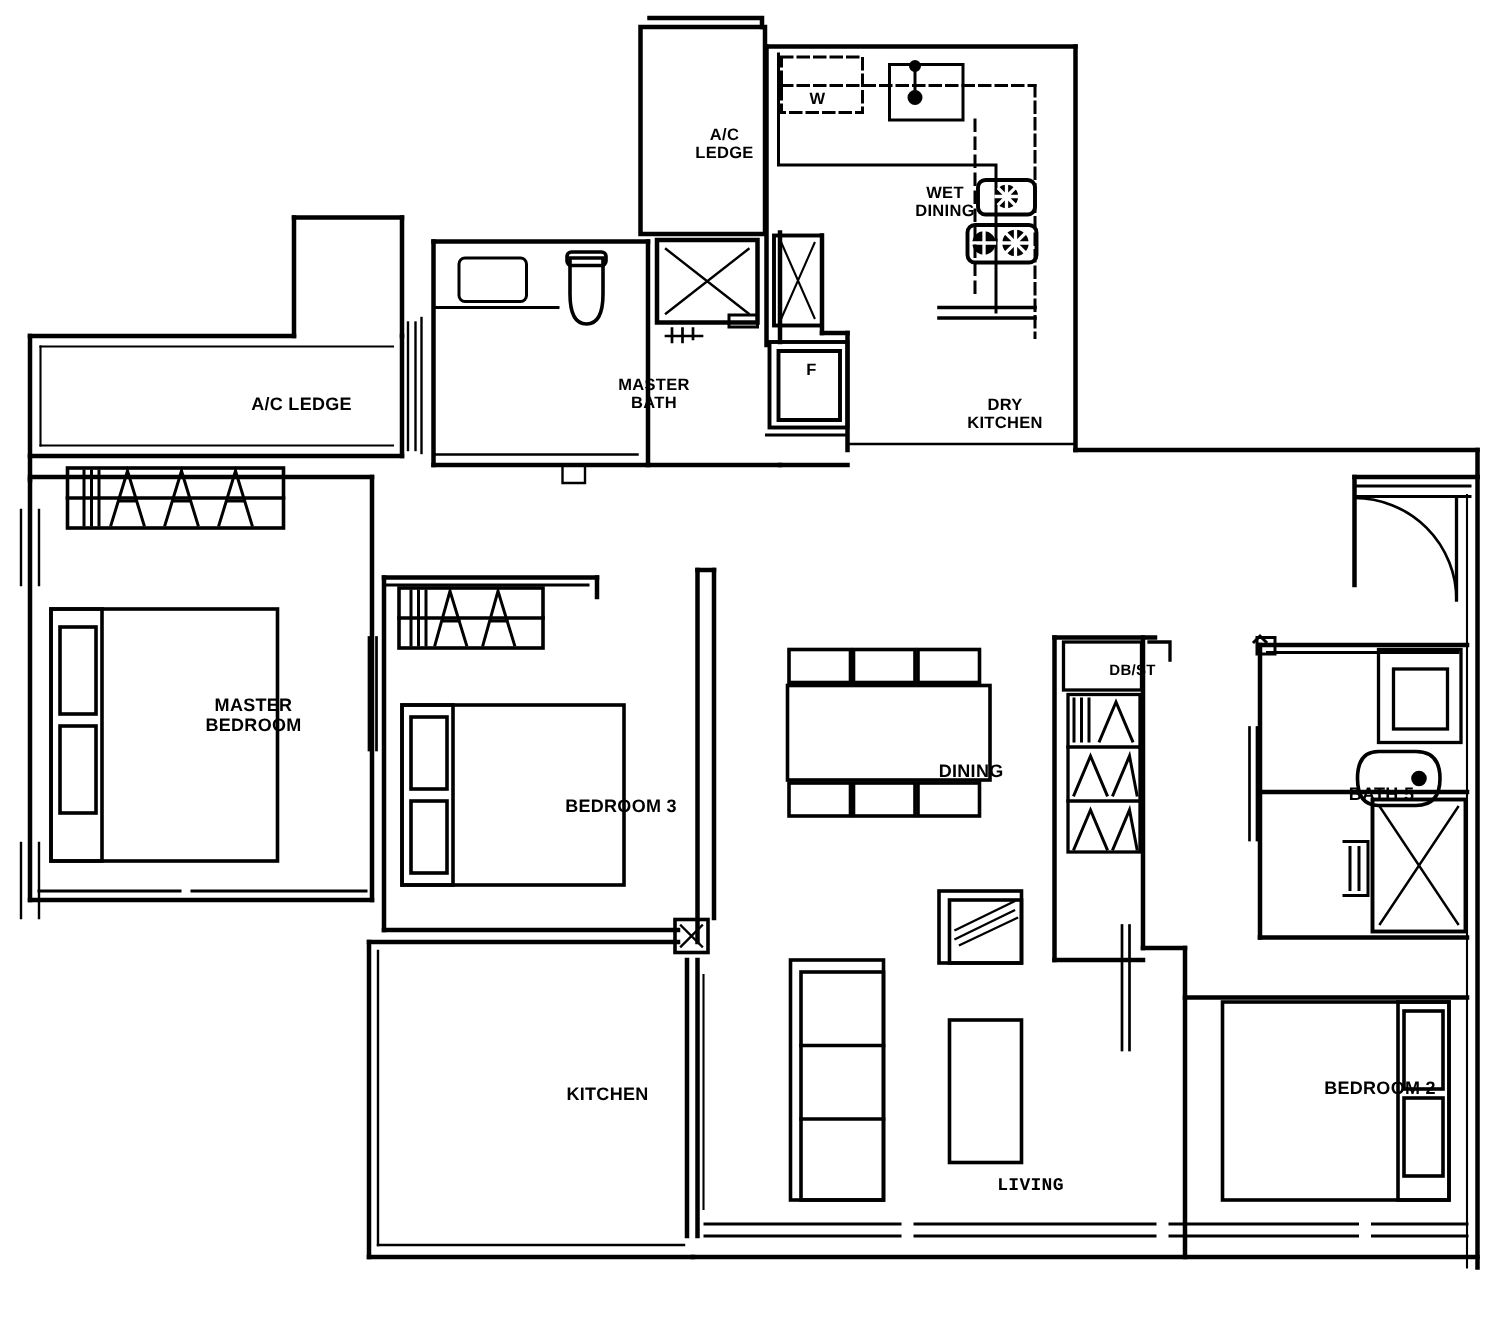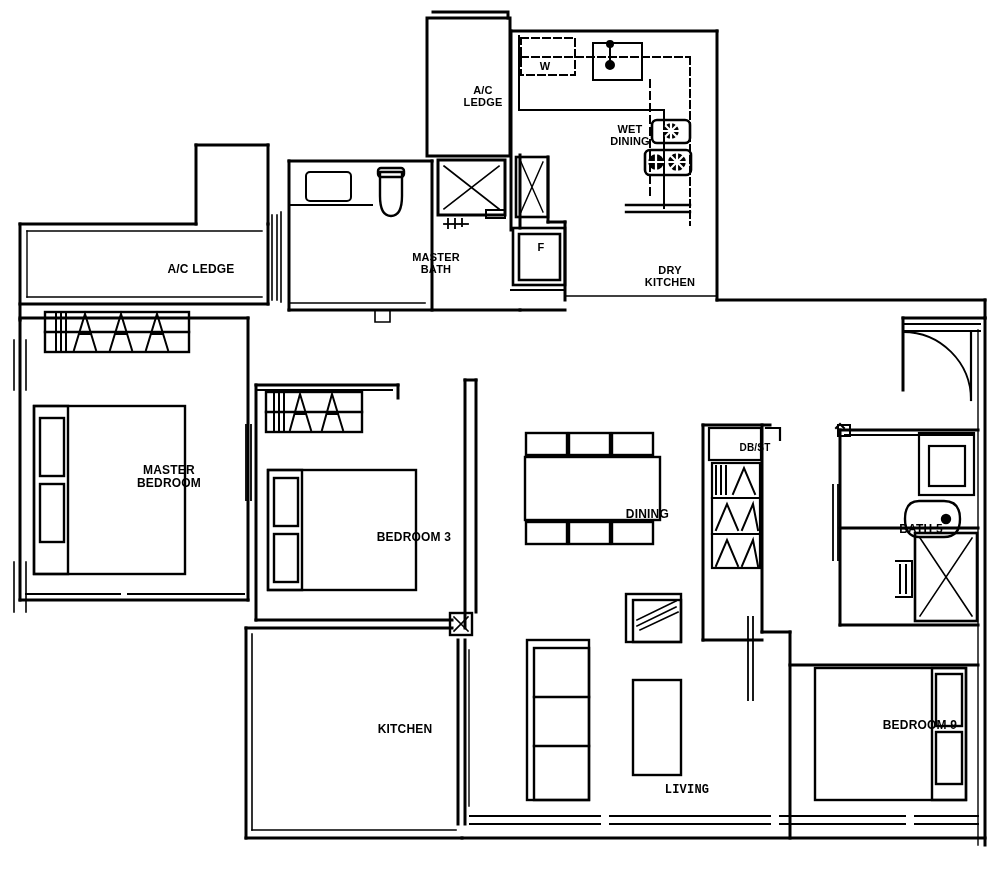--- a/index.html
+++ b/index.html
@@ -429,19 +429,19 @@
   <div class="rlabel sz12" style="left:355px;top:723px;width:100px;">KITCHEN</div>
 
   <div class="rlabel sz12" style="left:589px;top:508px;width:80px;text-align:right;">DINING</div>
 
   <div class="rlabel sz12" style="left:652px;top:784px;width:70px;font-family:Liberation Mono, monospace;">LIVING</div>
 
   <div class="rlabel sz10" style="left:733px;top:442px;width:44px;">DB/ST</div>
 
   <div class="rlabel sz12" style="left:886px;top:523px;width:70px;">BATH 5</div>
 
-  <div class="rlabel sz12" style="left:870px;top:719px;width:100px;">BEDROOM 9</div>
+  <div class="rlabel sz12" style="left:870px;top:719px;width:100px;">BEDROOM 2</div>
 
   <div class="rlabel sz11" style="left:535px;top:60px;width:20px;">W</div>
 
   <div class="rlabel sz11" style="left:531px;top:241px;width:20px;">F</div>
 
 </div>
 
 </body></html>

